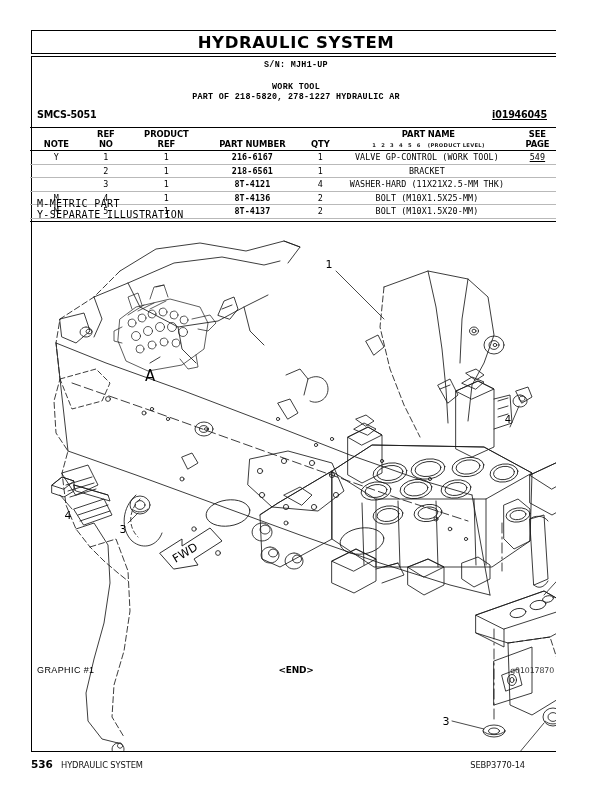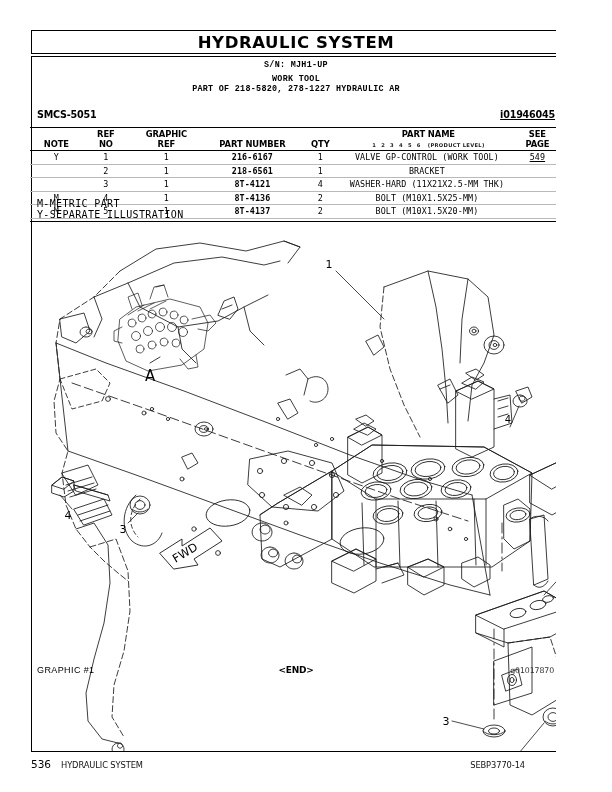--- a/index.html
+++ b/index.html
@@ -57,26 +57,26 @@
     font-style: italic;
   }
   .hdr .line2, .hdr .line3, .hdr .line4 {
     text-align: center;
     font-family: Liberation Mono, monospace;
     font-weight: bold;
     font-size: 8.4px;
     letter-spacing: 0.3px;
     margin-top: 3px;
   }
-  .hdr .line3 { margin-top: 4px; }
+  .hdr .line3 { margin-top: 12px; }
   .hdr .line4 { margin-top: 0; }
 
   .smcs-row {
     position: absolute;
-    left: 0; right: 0; top: 52px;
+    left: 0; right: 8px; top: 52px;
     height: 16px;
   }
   .smcs-row .smcs {
     position: absolute; left: 5px; top: 0;
     font-family: "DejaVu Sans", sans-serif;
     font-weight: bold; font-size: 9.6px;
     letter-spacing: -0.2px;
   }
   .smcs-row .docid {
     position: absolute; right: 5px; top: 0;
@@ -204,21 +204,21 @@
 
   
   .footer {
     position: absolute;
     left: 31px; right: 31px; top: 758px;
     height: 16px;
   }
   .footer .pg {
     position: absolute; left: 0; top: 0;
     font-family: "DejaVu Sans", sans-serif;
-    font-weight: normal; font-size: 10.5px;
+    font-weight: bold; font-size: 10.5px;
   }
   .footer .sysname {
     position: absolute; left: 30px; top: 2px;
     font-family: "DejaVu Sans", sans-serif;
     font-size: 8.3px; letter-spacing: -0.1px;
     color:#111;
   }
   .footer .ofpg {
     position: absolute; left: 0; right: 0; top: 0;
     text-align: center;
@@ -270,21 +270,21 @@
           <tr>
             <th>
               <span style="display:block;height:9px"></span>
               <span>NOTE</span>
             </th>
             <th>
               <span style="display:block">REF</span>
               <span style="display:block">NO</span>
             </th>
             <th>
-              <span style="display:block">GRAPHIC</span>
+              <span style="display:block">PRODUCT</span>
               <span style="display:block">REF</span>
             </th>
             <th>
               <span style="display:block;height:9px"></span>
               <span>PART NUMBER</span>
             </th>
             <th>
               <span style="display:block;height:9px"></span>
               <span>QTY</span>
             </th>

